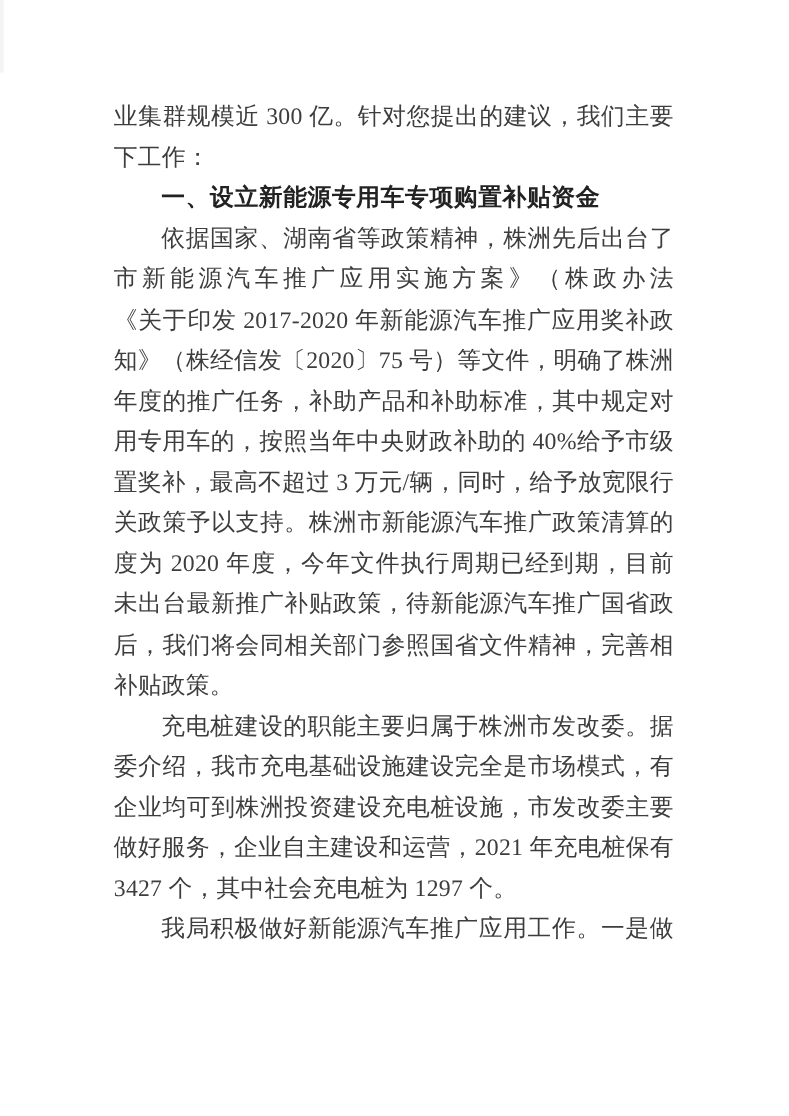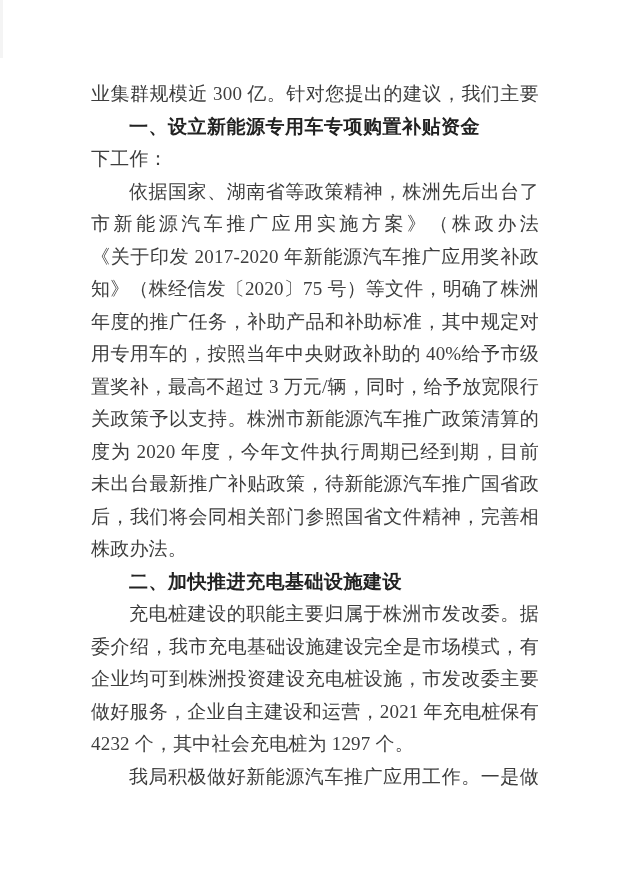--- a/index.html
+++ b/index.html
@@ -62,35 +62,34 @@
     font-size: 19px;
   }
 </style>
 </head>
 <body>
 
 <div class="page">
   <div class="scan-edge"></div>
   <div class="content">
     <div class="ln j">业集群规模近 300 亿。针对您提出的建议，我们主要做了以</div>
+    <div class="ln">下工作：</div>
     <div class="ln hd">一、设立新能源专用车专项购置补贴资金</div>
-    <div class="ln">下工作：</div>
     <div class="ln j in">依据国家、湖南省等政策精神，株洲先后出台了《株洲</div>
     <div class="ln j">市新能源汽车推广应用实施方案》（株政办法〔2014〕17 号）、</div>
     <div class="ln j">《关于印发 2017-2020 年新能源汽车推广应用奖补政策的通</div>
     <div class="ln j">知》（株经信发〔2020〕75 号）等文件，明确了株洲市 2017-2020</div>
     <div class="ln j">年度的推广任务，补助产品和补助标准，其中规定对购置使</div>
     <div class="ln j">用专用车的，按照当年中央财政补助的 40%给予市级财政购</div>
     <div class="ln j">置奖补，最高不超过 3 万元/辆，同时，给予放宽限行等相</div>
     <div class="ln j">关政策予以支持。株洲市新能源汽车推广政策清算的截止年</div>
     <div class="ln j">度为 2020 年度，今年文件执行周期已经到期，目前国省暂</div>
     <div class="ln j">未出台最新推广补贴政策，待新能源汽车推广国省政策出台</div>
     <div class="ln j">后，我们将会同相关部门参照国省文件精神，完善相关市级</div>
-    <div class="ln">株政办法。</div>
-    <div class="ln hd">二、加快推进充电基础设施建设</div>
+    <div class="ln">补贴政策。</div>
     <div class="ln j in">充电桩建设的职能主要归属于株洲市发改委。据市发改</div>
     <div class="ln j">委介绍，我市充电基础设施建设完全是市场模式，有资质的</div>
     <div class="ln j">企业均可到株洲投资建设充电桩设施，市发改委主要为企业</div>
     <div class="ln j">做好服务，企业自主建设和运营，2021 年充电桩保有量为</div>
-    <div class="ln">4232 个，其中社会充电桩为 1297 个。</div>
+    <div class="ln">3427 个，其中社会充电桩为 1297 个。</div>
     <div class="ln j in">我局积极做好新能源汽车推广应用工作。一是做实帮</div>
   </div>
 </div>
 
 </body></html>

